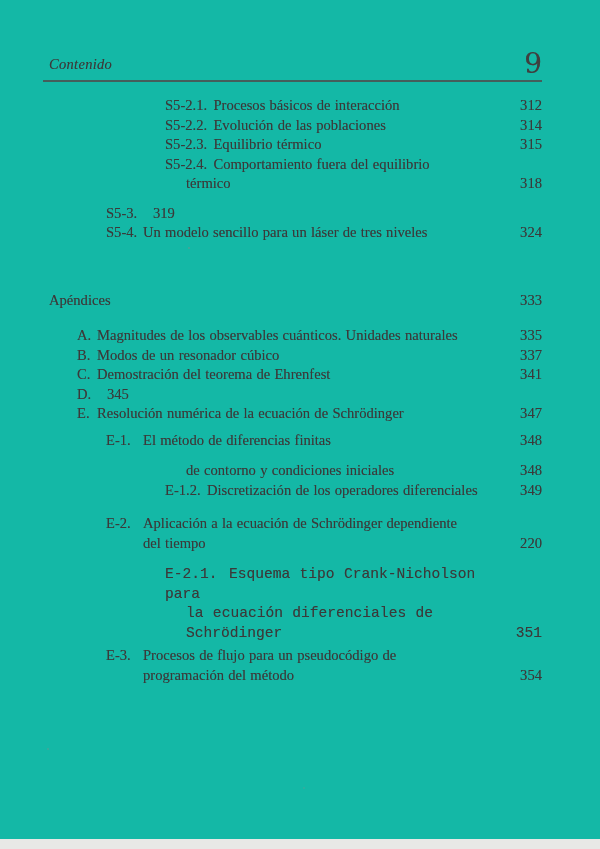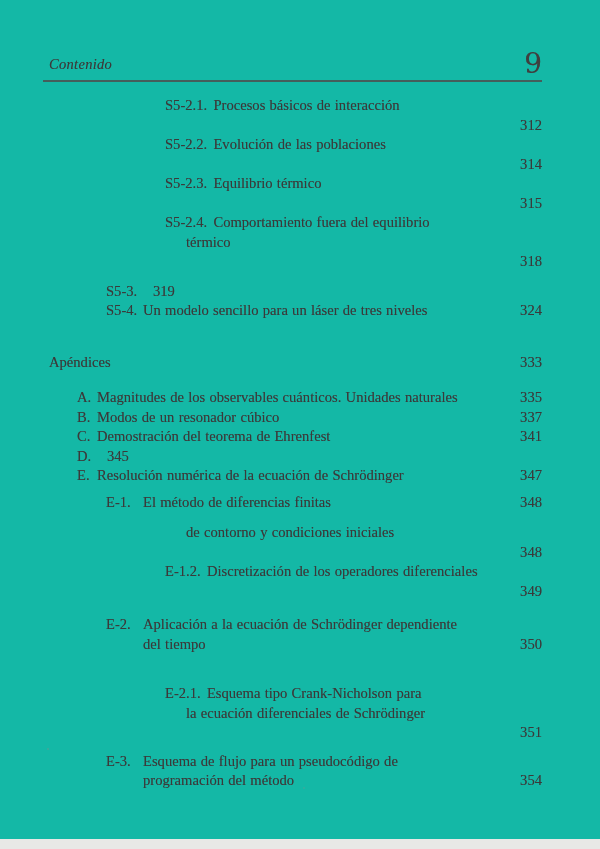--- a/index.html
+++ b/index.html
@@ -47,39 +47,39 @@
 
   
   .toc {
     margin-top: 14px;
     font-size: 14.6px;
     line-height: 19.5px;
     word-spacing: 0.6px;
   }
   .toc-group { margin-top: 0; }
   [data-group="s5-sections"]      { margin-top: 10px; }
-  [data-group="apendices-heading"]{ margin-top: 32px; }
+  [data-group="apendices-heading"]{ margin-top: 48px; }
   [data-group="apendices-list"]   { margin-top: 16px; }
   [data-group="e1"]               { margin-top: 7px; }
   [data-group="e1-subsections"]   { margin-top: 11px; }
   [data-group="e2"]               { margin-top: 14px; }
-  [data-group="e2-subsections"]   { margin-top: 30px; }
-  [data-group="e3"]               { margin-top: 9px; }
+  [data-group="e2-subsections"]   { margin-top: 12px; font-family: Liberation Mono, monospace; }
+  [data-group="e3"]               { margin-top: 3px; }
 
   .entry { display: flex; align-items: flex-start; }
   .entry-label { flex: 0 0 auto; }
   .entry-lines { flex: 1 1 auto; min-width: 0; }
   .entry-page  { flex: 0 0 auto; margin-left: 10px; align-self: flex-end; white-space: nowrap; }
 
   .level-0 { padding-left: 0; }
   .level-1 { padding-left: 28px; }
   .level-1 .entry-label { width: 20px; }
   .level-2 { padding-left: 57px; }
   .level-2 .entry-label { width: 37px; }
-  .level-3 { padding-left: 116px; flex-direction: column; }
+  .level-3 { padding-left: 116px; }
   .level-3 .line.cont { padding-left: 21px; }
   .inline-label { padding-right: 2px; }
 
   
   .speck {
     position: absolute;
     width: 2px; height: 2px;
     border-radius: 50%;
     background: #8a8a86;
     opacity: 0.5;
@@ -213,38 +213,38 @@
     <span class="entry-page">349</span>
   </div>
       </div>
       <div class="toc-group" data-group="e2">
         <div class="entry level-2">
     <span class="entry-label">E-2.</span>
     <div class="entry-lines">
             <div class="line">Aplicación a la ecuación de Schrödinger dependiente</div>
             <div class="line">del tiempo</div>
           </div>
-    <span class="entry-page">350</span>
+    <span class="entry-page">220</span>
   </div>
       </div>
       <div class="toc-group" data-group="e2-subsections">
         <div class="entry level-3">
 
     <div class="entry-lines">
             <div class="line"><span class="inline-label">E-2.1.</span> <span>Esquema tipo Crank-Nicholson para</span></div>
             <div class="line cont">la ecuación diferenciales de Schrödinger</div>
           </div>
     <span class="entry-page">351</span>
   </div>
       </div>
       <div class="toc-group" data-group="e3">
         <div class="entry level-2">
     <span class="entry-label">E-3.</span>
     <div class="entry-lines">
-            <div class="line">Esquema de flujo para un pseudocódigo de</div>
+            <div class="line">Procesos de flujo para un pseudocódigo de</div>
             <div class="line">programación del método</div>
           </div>
     <span class="entry-page">354</span>
   </div>
       </div>
     </main>
 
   <div class="speck speck-1"></div>
   <div class="speck speck-2"></div>
   <div class="speck speck-3"></div>

